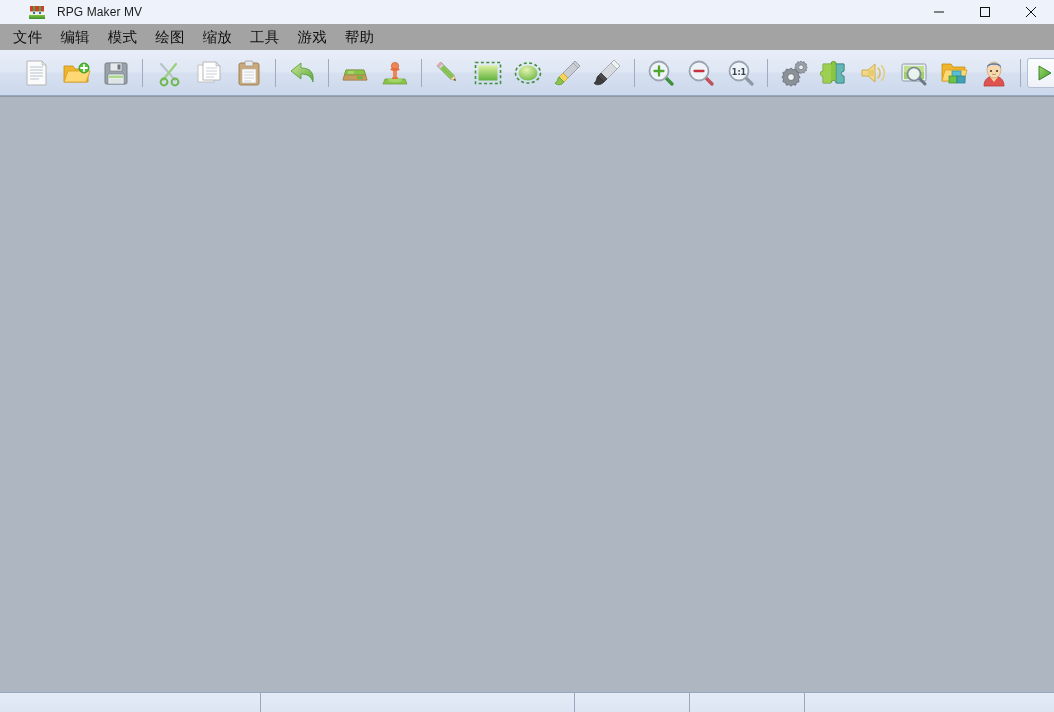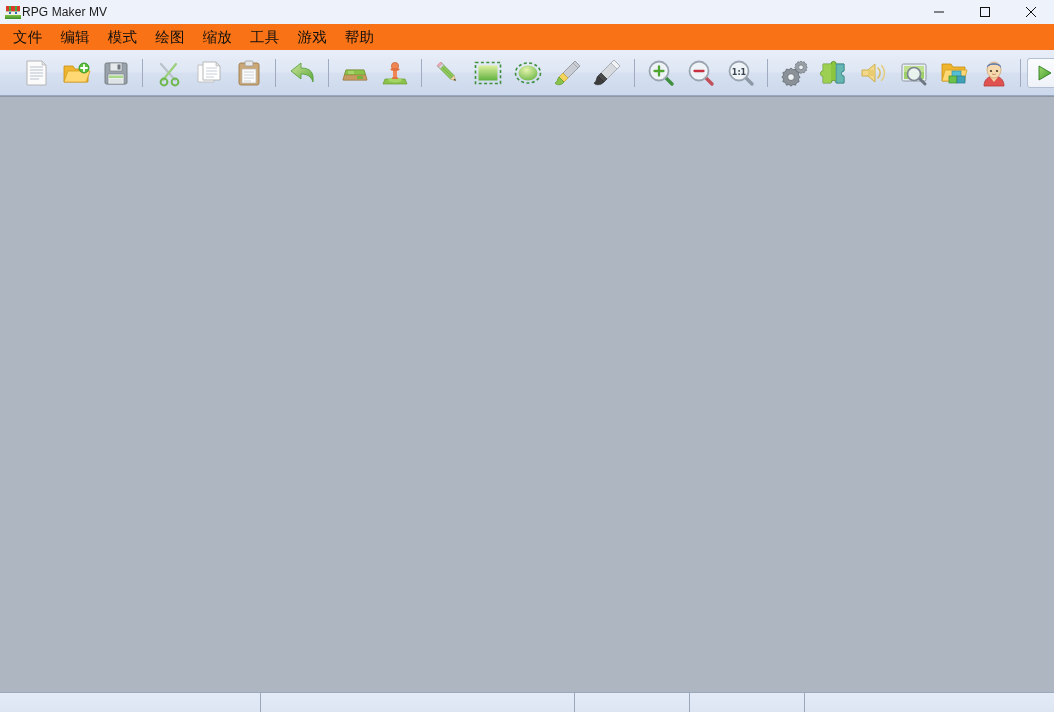--- a/index.html
+++ b/index.html
@@ -28,21 +28,22 @@
     background: #eef2fa;
     display: flex;
     align-items: center;
     position: relative;
     user-select: none;
   }
   .title-left {
     display: flex;
     align-items: center;
     padding-left: 5px;
-    gap: 1px;
+    gap: 12px;
+    margin-left: 24px;
   }
   .app-icon {
     width: 16px;
     height: 16px;
     position: relative;
     flex-shrink: 0;
     image-rendering: pixelated;
   }
   .app-icon .ai-top {
     position: absolute; left: 1px; top: 2px; width: 14px; height: 5px;
@@ -86,21 +87,21 @@
     align-items: center;
     justify-content: center;
     cursor: default;
   }
   .win-btn svg { display: block; }
 
   
   .menubar {
     height: 26px;
     min-height: 26px;
-    background: #f97316;
+    background: #a3a3a3;
     display: flex;
     align-items: center;
     padding-left: 4px;
     user-select: none;
   }
   .menu-item {
     font-size: 14.5px;
     color: #101010;
     padding: 3px 9px;
     cursor: default;

